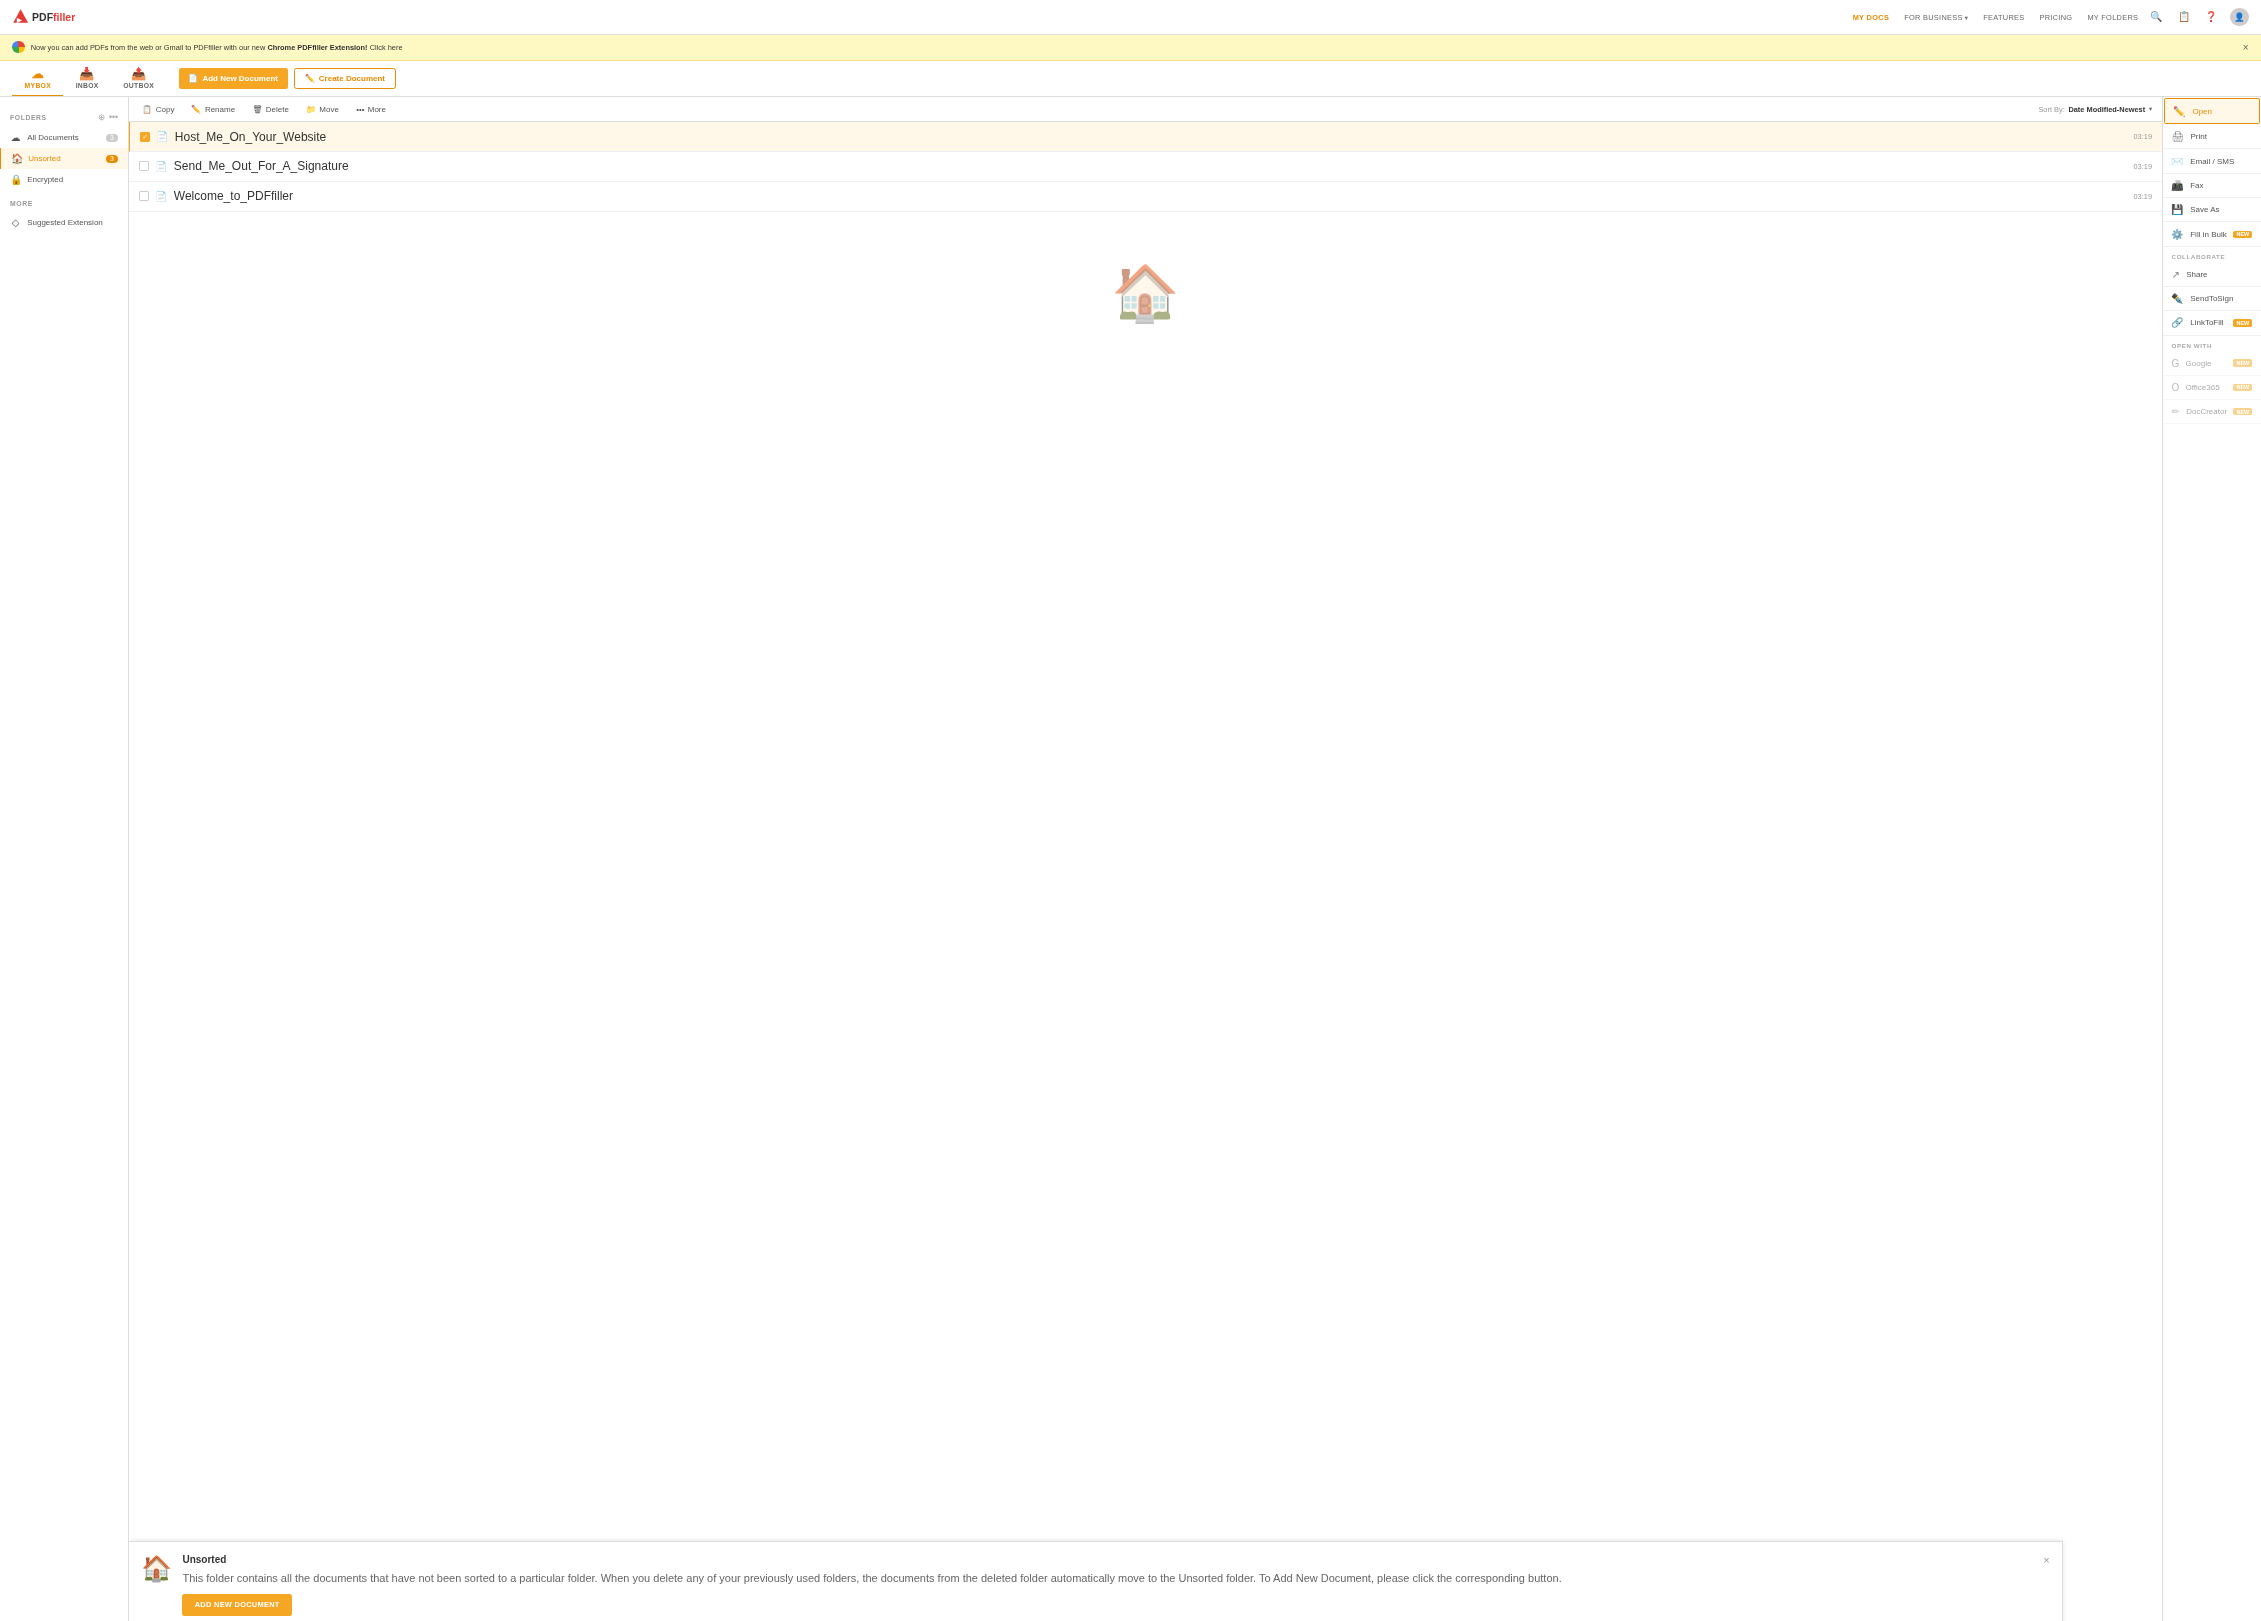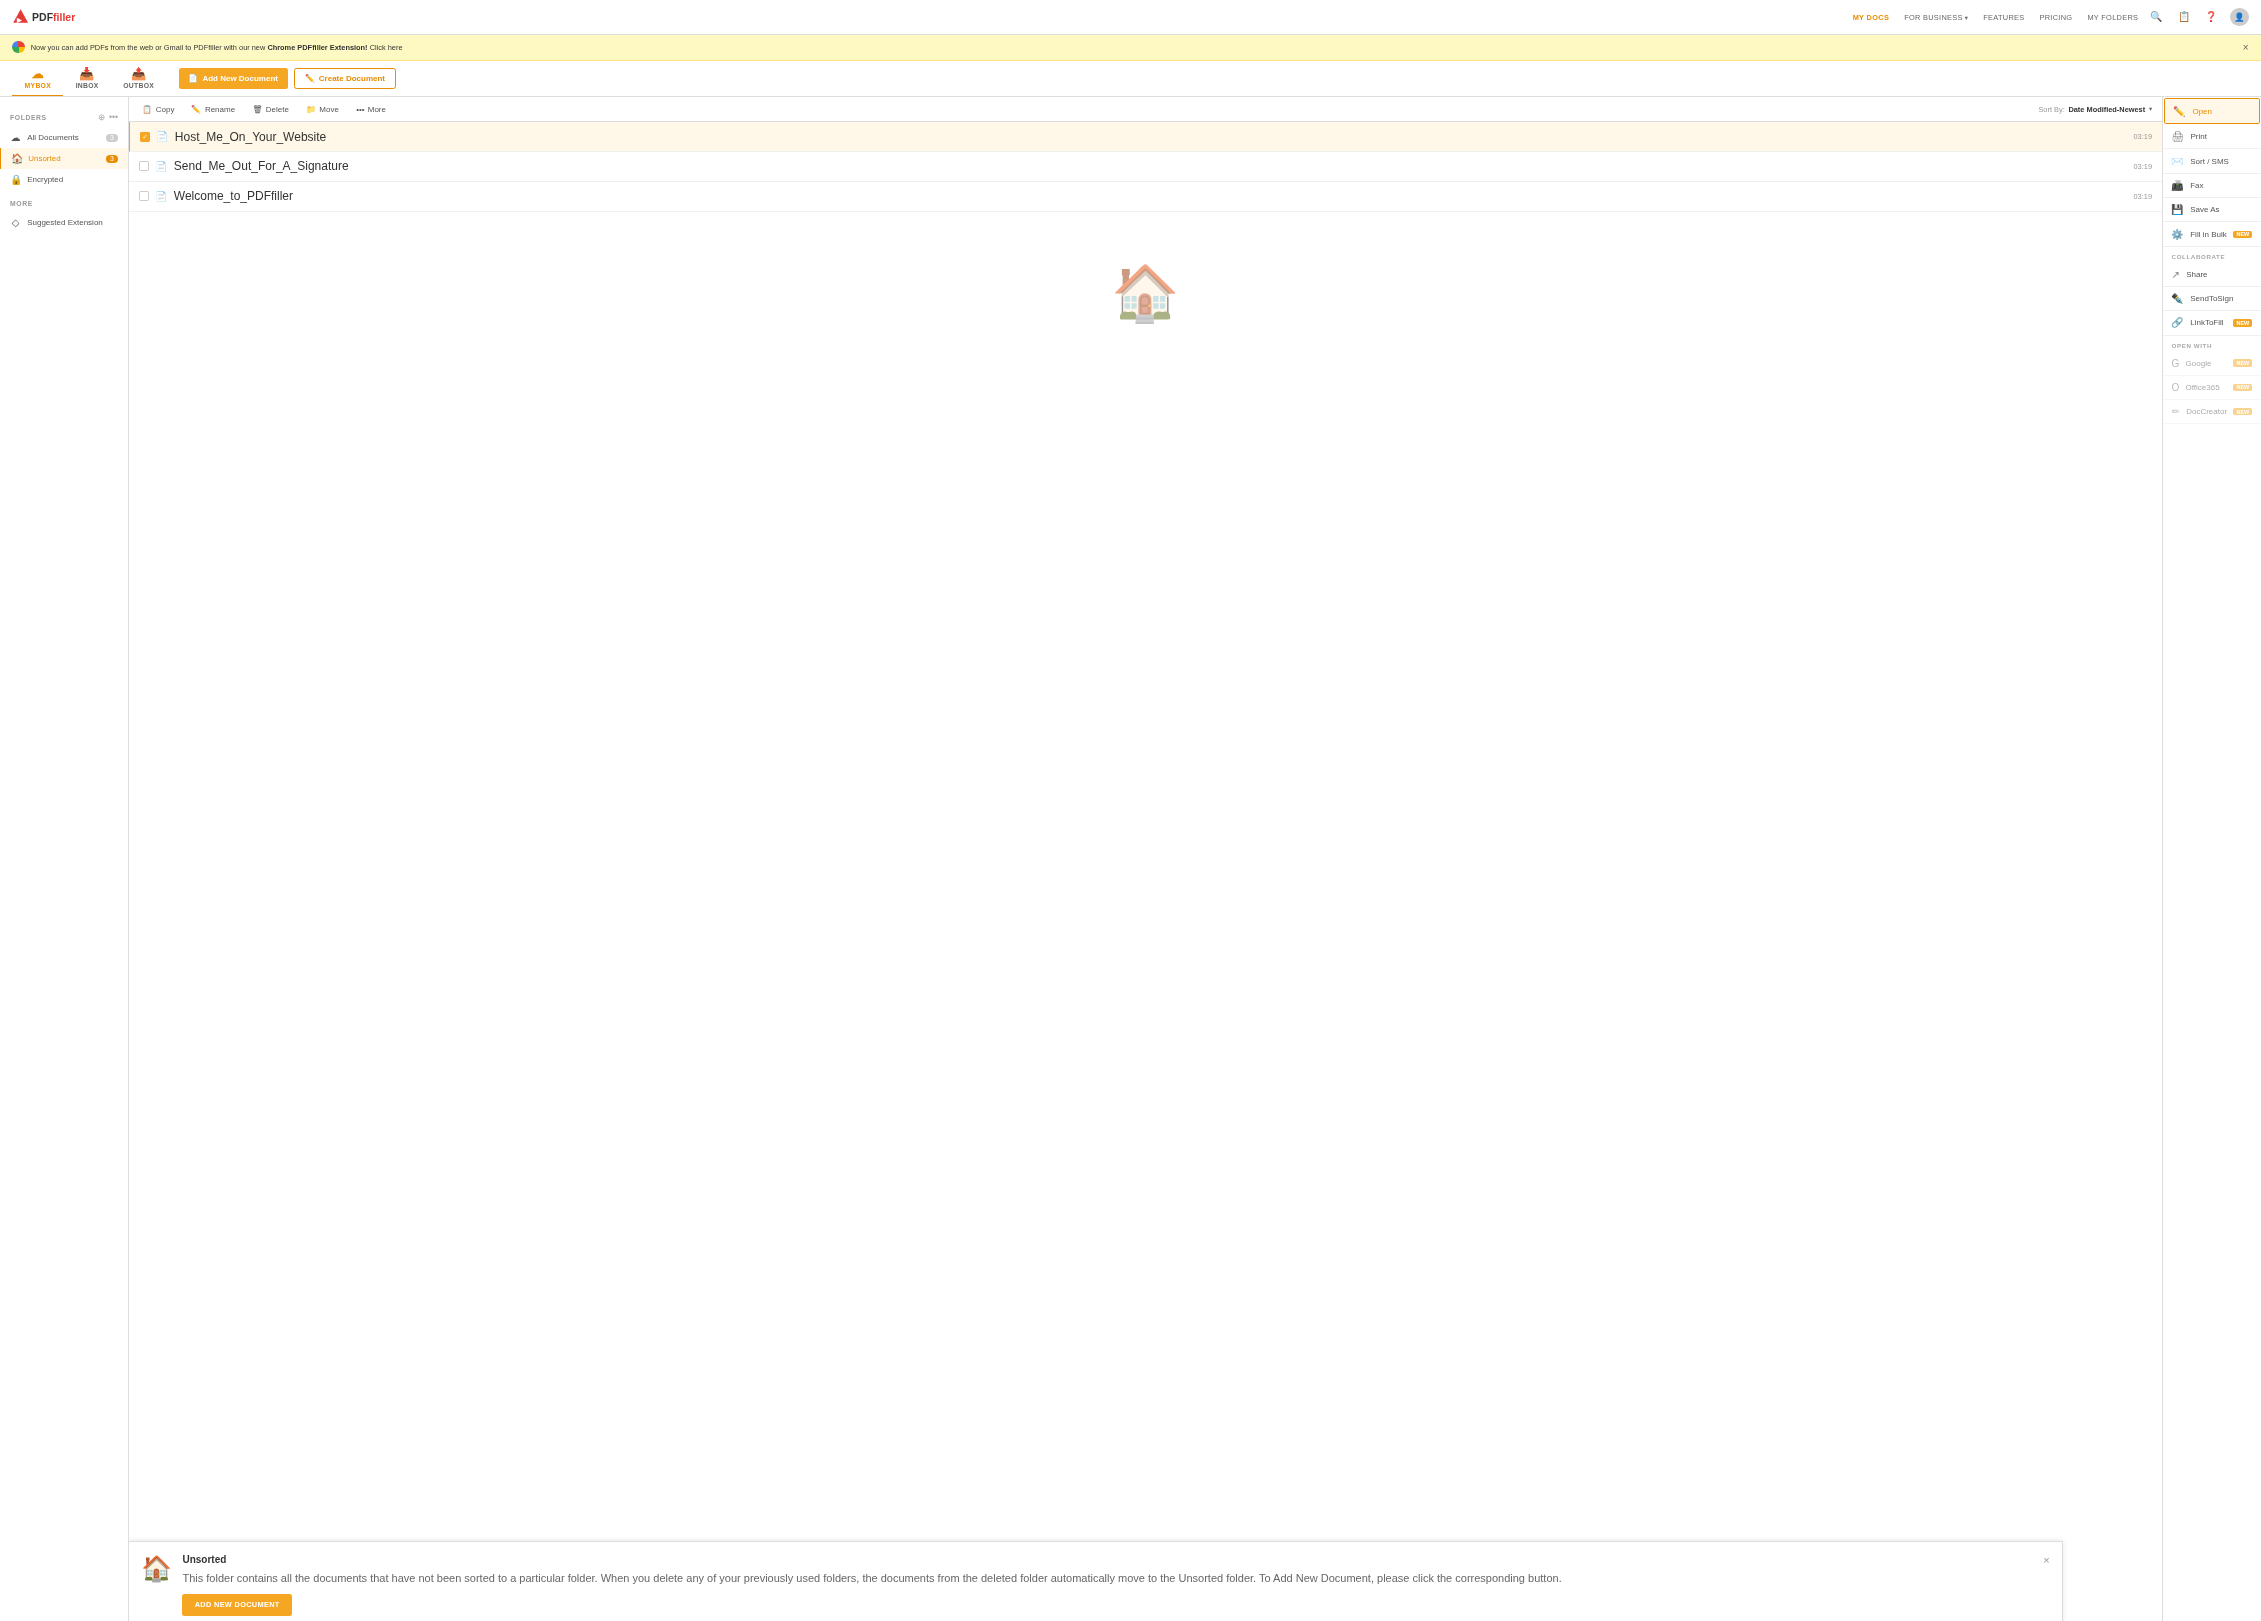--- a/index.html
+++ b/index.html
@@ -595,21 +595,21 @@
     <div class="panel-item active">
       <span class="panel-item-icon">✏️</span>
       <span>Open</span>
     </div>
     <div class="panel-item">
       <span class="panel-item-icon">🖨</span>
       <span>Print</span>
     </div>
     <div class="panel-item">
       <span class="panel-item-icon">✉️</span>
-      <span>Sort / SMS</span>
+      <span>Email / SMS</span>
     </div>
     <div class="panel-item">
       <span class="panel-item-icon">📠</span>
       <span>Fax</span>
     </div>
     <div class="panel-item">
       <span class="panel-item-icon">💾</span>
       <span>Save As</span>
     </div>
     <div class="panel-item">

